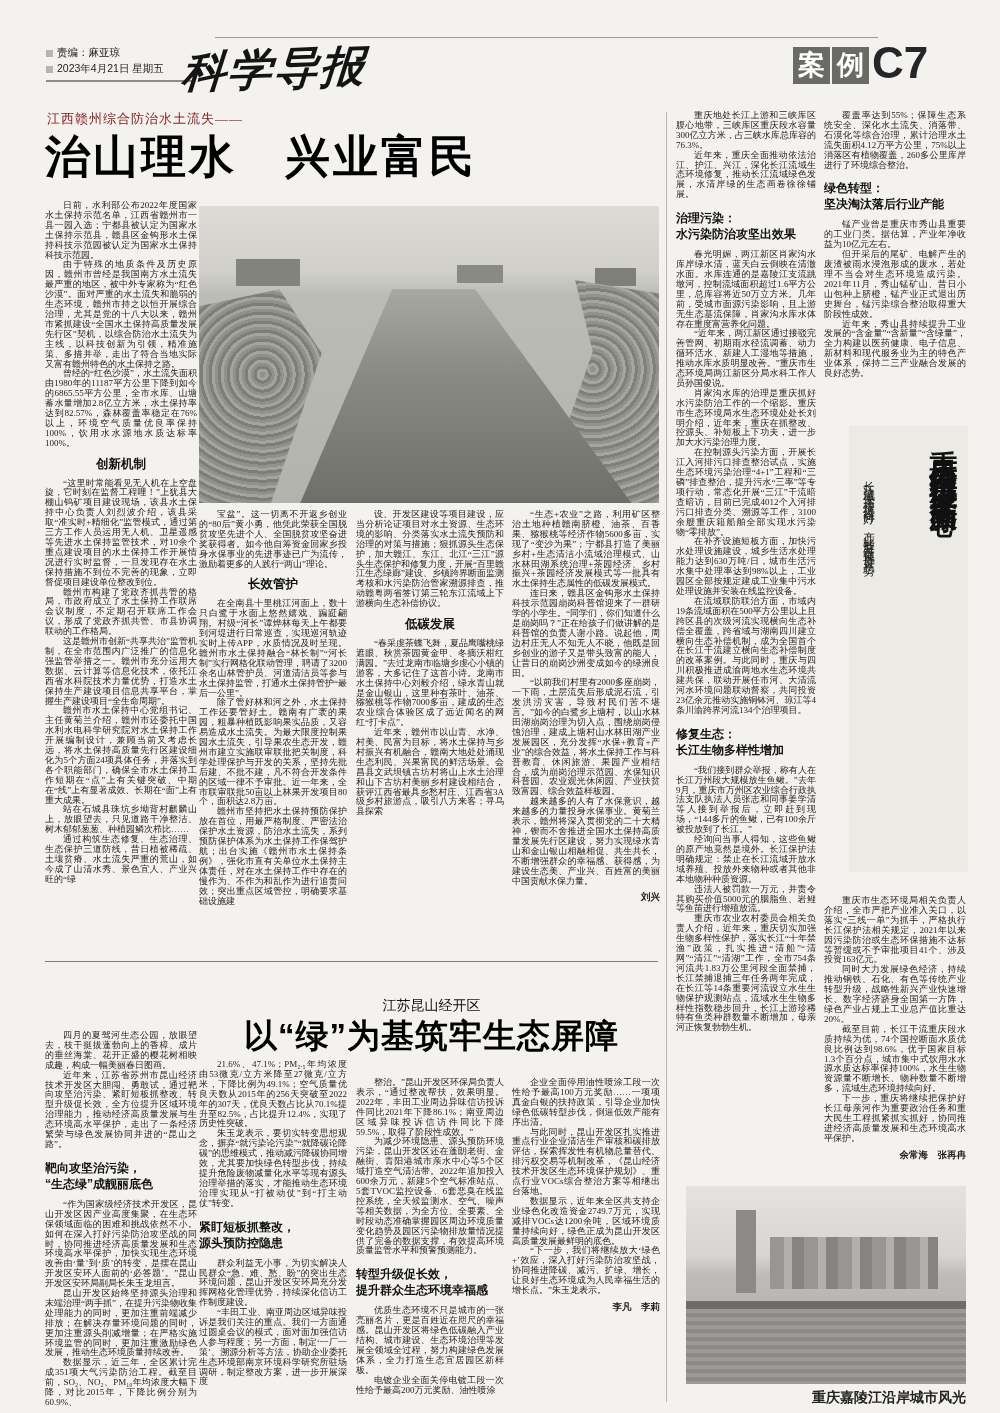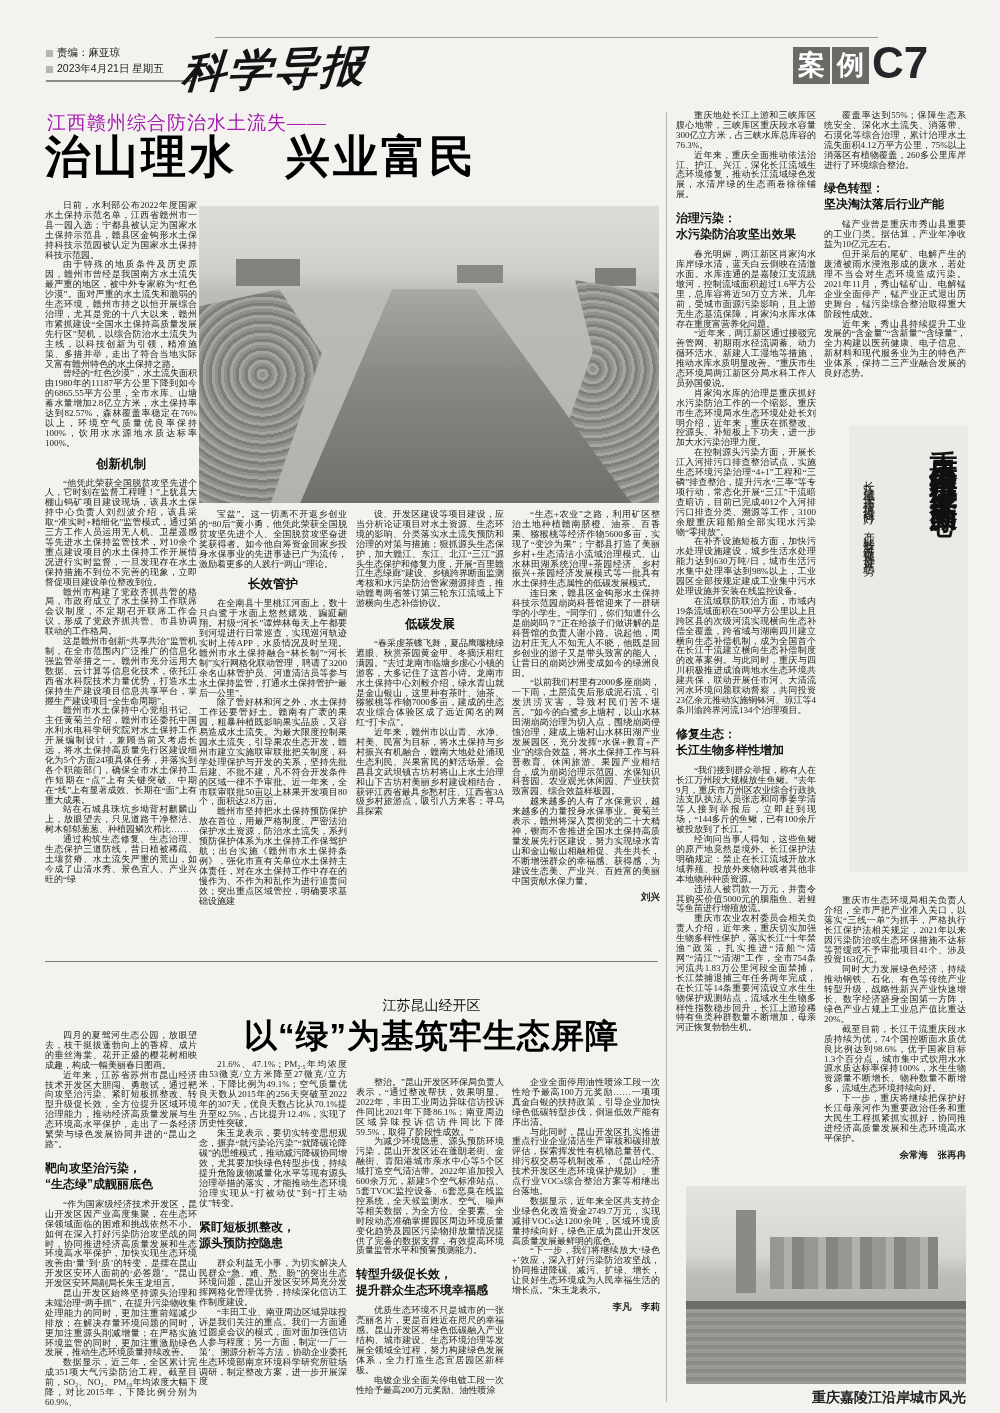--- a/index.html
+++ b/index.html
@@ -21,21 +21,21 @@
             font-size:10.5px;line-height:16px;color:#222;}
   .sq{display:inline-block;width:7px;height:7px;background:#b7b5b0;margin-right:4px;vertical-align:middle;}
   .ed-underline{left:46px;top:80px;width:148px;height:2px;background:#8d8b86;}
   .masthead{left:182px;top:40px;font-size:44px;font-weight:bold;font-style:italic;
             transform:skewX(-6deg) rotate(-2deg);letter-spacing:2px;color:#141414;}
   .badge{width:37px;height:37px;background:#6a6a66;color:#fff;text-align:center;line-height:37px;
          font-size:27px;font-weight:bold;top:47px;font-family:"Liberation Sans","DejaVu Sans",sans-serif;}
   .page-no{left:872px;top:38px;font-size:44px;font-weight:bold;color:#26262a;
            font-family:"Liberation Sans","DejaVu Sans",sans-serif;}
   
-  .kicker{left:47px;top:110px;font-size:19px;letter-spacing:1px;color:#a21caf;}
+  .kicker{left:47px;top:110px;font-size:13px;letter-spacing:1px;color:#7f1d1d;}
   .headline{left:45px;top:127px;width:620px;font-size:45px;font-weight:bold;letter-spacing:3px;
             font-family:"Liberation Sans","DejaVu Sans",sans-serif;color:#000;}
   .divider-h{left:45px;top:961px;width:613px;height:1px;background:#807e79;}
   .v-rule{left:666px;top:112px;width:1px;height:1290px;background:#b8b6b0;}
   
   .photo1{left:199px;top:206px;width:460px;height:297px;background:linear-gradient(180deg,#dddcd7 0%,#d0cfca 22%,#bcbcb6 30%,#b3b3ad 100%);overflow:hidden;}
   .photo1 .bank-l{position:absolute;left:0;top:28%;width:46%;height:72%;
      background:repeating-radial-gradient(circle at 30% 40%,#8f918a 0 3px,#a3a59d 3px 6px,#7c7e77 6px 9px);
      clip-path:polygon(0 8%,38% 0,58% 30%,34% 100%,0 100%);}
   .photo1 .bank-r{position:absolute;right:0;top:25%;width:48%;height:75%;
@@ -97,21 +97,21 @@
 </div>
 
 <div class="col" style="left:45px;top:201px;width:152px;height:744px;">
   <div>
       <p>日前，水利部公布2022年度国家水土保持示范名单，江西省赣州市一县一园入选；宁都县被认定为国家水土保持示范县，赣县区金钩形水土保持科技示范园被认定为国家水土保持科技示范园。</p>
       <p>由于特殊的地质条件及历史原因，赣州市曾经是我国南方水土流失最严重的地区，被中外专家称为“红色沙漠”。面对严重的水土流失和脆弱的生态环境，赣州市持之以恒开展综合治理，尤其是党的十八大以来，赣州市紧抓建设“全国水土保持高质量发展先行区”契机，以综合防治水土流失为主线，以科技创新为引领，精准施策、多措并举，走出了符合当地实际又富有赣州特色的水土保持之路。</p>
       <p>曾经的“红色沙漠”，水土流失面积由1980年的11187平方公里下降到如今的6865.55平方公里，全市水库、山塘蓄水量增加2.8亿立方米，水土保持率达到82.57%，森林覆盖率稳定在76%以上，环境空气质量优良率保持100%，饮用水水源地水质达标率100%。</p>
     </div>
   <div class="sub-center">创新机制</div>
   <div>
-      <p>“他凭此荣获全国脱贫攻坚先进个人，它时刻在监督工程哩！”上犹县大棚山钨矿项目建设现场，该县水土保持中心负责人刘烈波介绍，该县采取“准实时+精细化”监管模式，通过第三方工作人员运用无人机、卫星遥感等先进水土保持监管技术，对10余个重点建设项目的水土保持工作开展情况进行实时监督，一旦发现存在水土保持措施不到位不完善的现象，立即督促项目建设单位整改到位。</p>
+      <p>“这里时常能看见无人机在上空盘旋，它时刻在监督工程哩！”上犹县大棚山钨矿项目建设现场，该县水土保持中心负责人刘烈波介绍，该县采取“准实时+精细化”监管模式，通过第三方工作人员运用无人机、卫星遥感等先进水土保持监管技术，对10余个重点建设项目的水土保持工作开展情况进行实时监督，一旦发现存在水土保持措施不到位不完善的现象，立即督促项目建设单位整改到位。</p>
       <p>赣州市构建了党政齐抓共管的格局，市政府成立了水土保持工作联席会议制度，不定期召开联席工作会议，形成了党政齐抓共管、市县协调联动的工作格局。</p>
       <p>这是赣州市创新“共享共治”监管机制，在全市范围内广泛推广的信息化强监管举措之一。赣州市充分运用大数据、云计算等信息化技术，依托江西省水科院技术力量优势，打造水土保持生产建设项目信息共享平台，掌握生产建设项目“全生命周期”。</p>
       <p>赣州市水土保持中心党组书记、主任黄菊兰介绍，赣州市还委托中国水利水电科学研究院对水土保持工作开展编制设计，兼顾当前又考虑长远，将水土保持高质量先行区建设细化为5个方面24项具体任务，并落实到各个职能部门，确保全市水土保持工作短期在“点”上有关键突破、中期在“线”上有显著成效、长期在“面”上有重大成果。</p>
       <p>站在石城县珠坑乡坳背村麒麟山上，放眼望去，只见道路干净整洁、树木郁郁葱葱、种植园鳞次栉比……</p>
       <p>通过构筑生态修复、生态治理、生态保护三道防线，昔日植被稀疏、土壤贫瘠、水土流失严重的荒山，如今成了山清水秀、景色宜人、产业兴旺的“绿</p>
     </div>
 </div>
 
 <div class="col" style="left:199px;top:510px;width:148px;height:435px;">
   <div>
@@ -181,21 +181,21 @@
 <div class="col" style="left:824px;top:111px;width:142px;height:283px;">
   <div>
       <p>覆盖率达到55%；保障生态系统安全、深化水土流失、消落带、石漠化等综合治理，累计治理水土流失面积4.12万平方公里，75%以上消落区有植物覆盖，260多公里库岸进行了环境综合整治。</p>
     </div>
   <div class="sub-left">
       <p>绿色转型：</p>
       <p>坚决淘汰落后行业产能</p>
     </div>
   <div>
       <p>锰产业曾是重庆市秀山县重要的工业门类。据估算，产业年净收益为10亿元左右。</p>
-      <p>但开采后的尾矿、电解产生的废渣被雨水浸泡形成的废水，若处理不当会对生态环境造成污染。2021年11月，秀山锰矿山、电解锰企业全面停产，锰产业正式退出历史舞台，锰污染综合整治取得重大阶段性成效。</p>
+      <p>但开采后的尾矿、电解产生的废渣被雨水浸泡形成的废水，若处理不当会对生态环境造成污染。2021年11月，秀山锰矿山、昔日小山包种上脐橙，锰产业正式退出历史舞台，锰污染综合整治取得重大阶段性成效。</p>
       <p>近年来，秀山县持续提升工业发展的“含金量”“含新量”“含绿量”，全力构建以医药健康、电子信息、新材料和现代服务业为主的特色产业体系，保持二三产业融合发展的良好态势。</p>
     </div>
 </div>
 
 <div class="abs v-box">
   <div class="v-title">重庆描绘水清岸绿发展新画卷</div>
   <div class="v-sub">长江流域生态环境持续向好，产业转型升级呈现良好态势</div>
 </div>
 
 <div class="col" style="left:824px;top:896px;width:142px;height:278px;">

